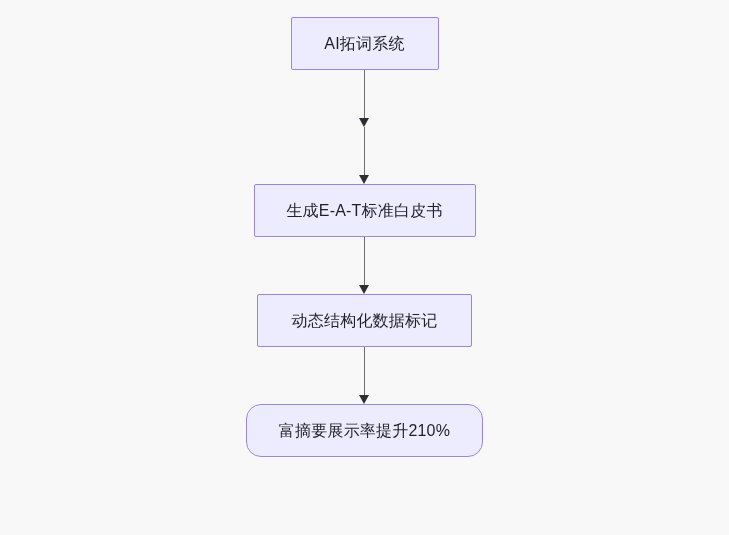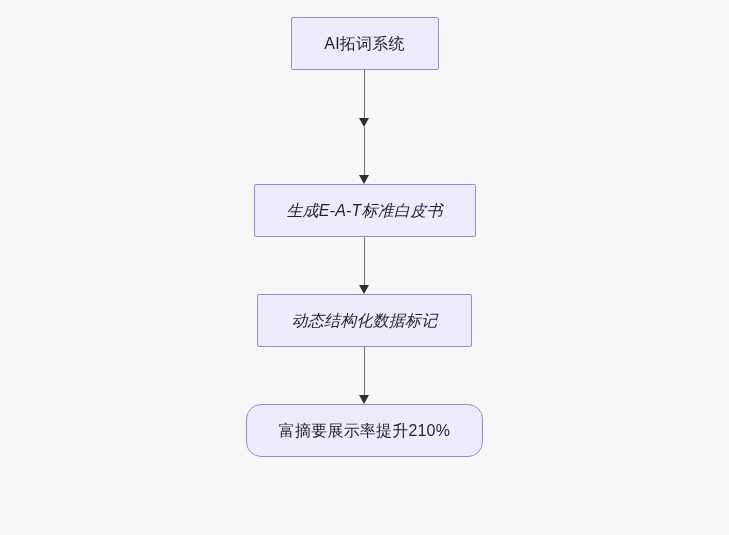--- a/index.html
+++ b/index.html
@@ -73,22 +73,22 @@
     margin-left: -5.5px;
     width: 0;
     height: 0;
     border-left: 5.5px solid transparent;
     border-right: 5.5px solid transparent;
     border-top: 9px solid #2f2f33;
   }
   
   .w1 { width: 148px; }
   .w2 { width: 191px; }
-  .w3 { width: 222px; font-style: italic; }
-  .w4 { width: 215px; font-style: italic; }
+  .w3 { width: 222px; }
+  .w4 { width: 215px; }
   .w5 { width: 237px; border-radius: 15px; }
 </style>
 </head>
 <body>
 
 <div id="flowchart">
   <div class="flow-column">
 
     <div class="node w1">
       <span class="node-label">AI拓词系统</span>

